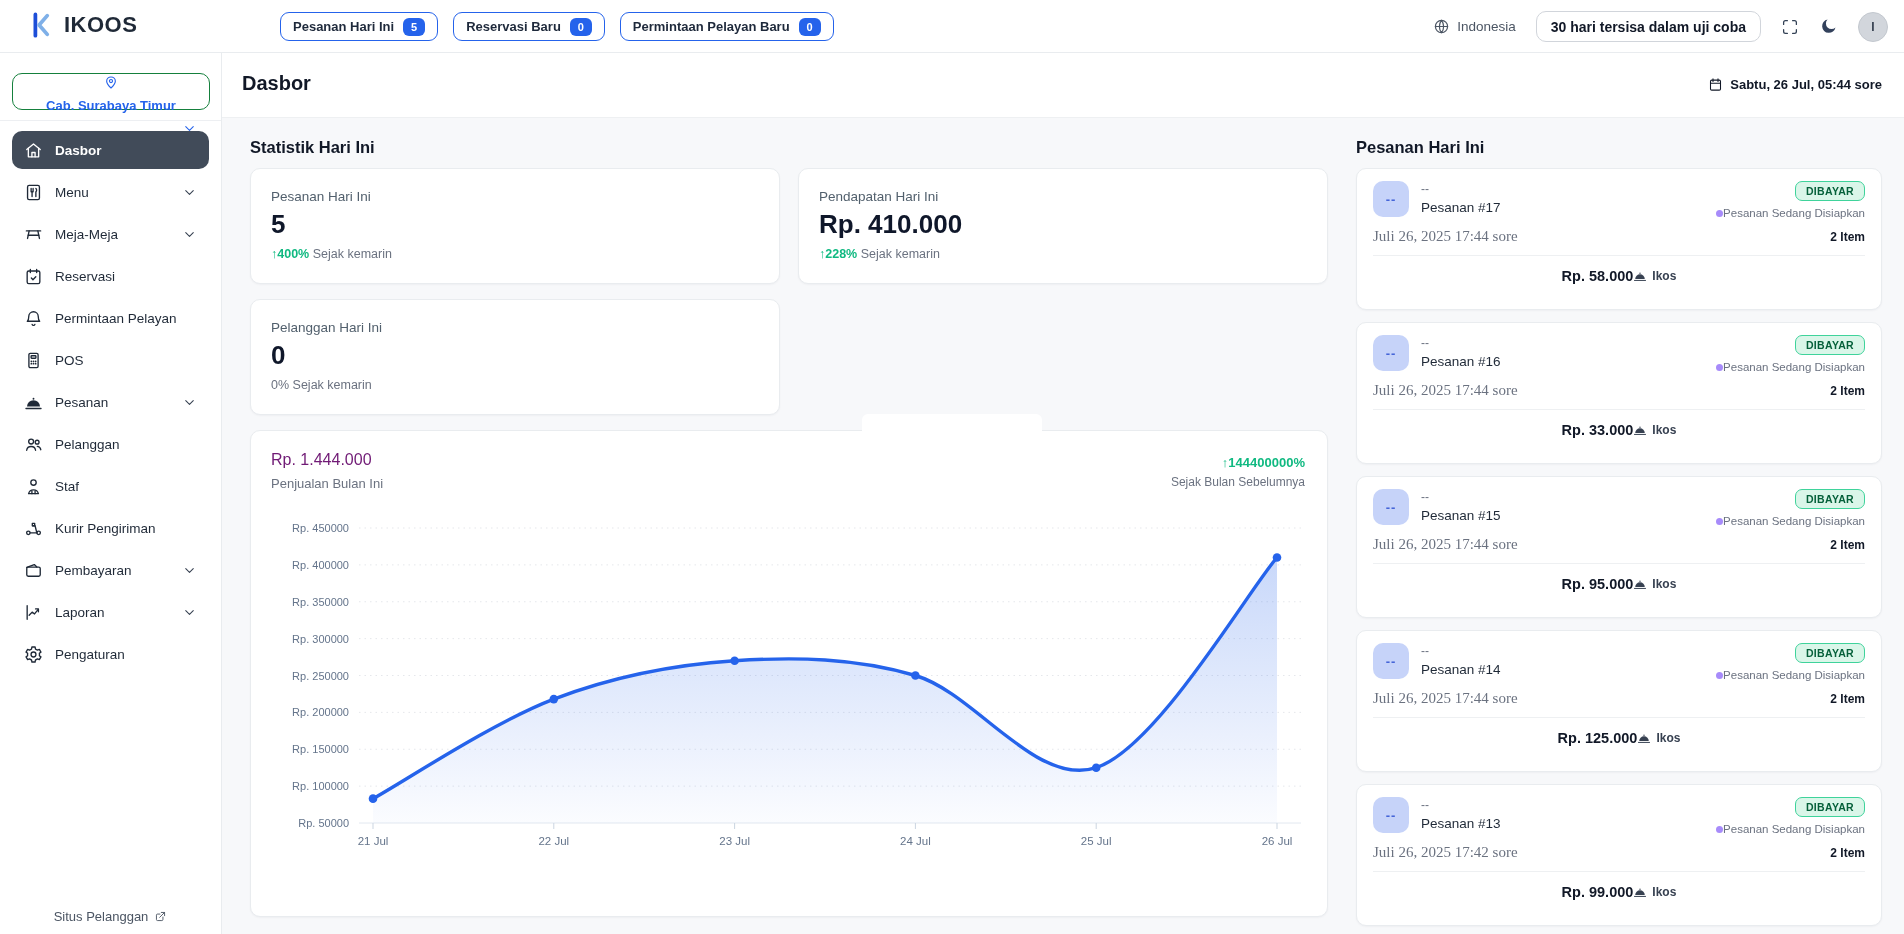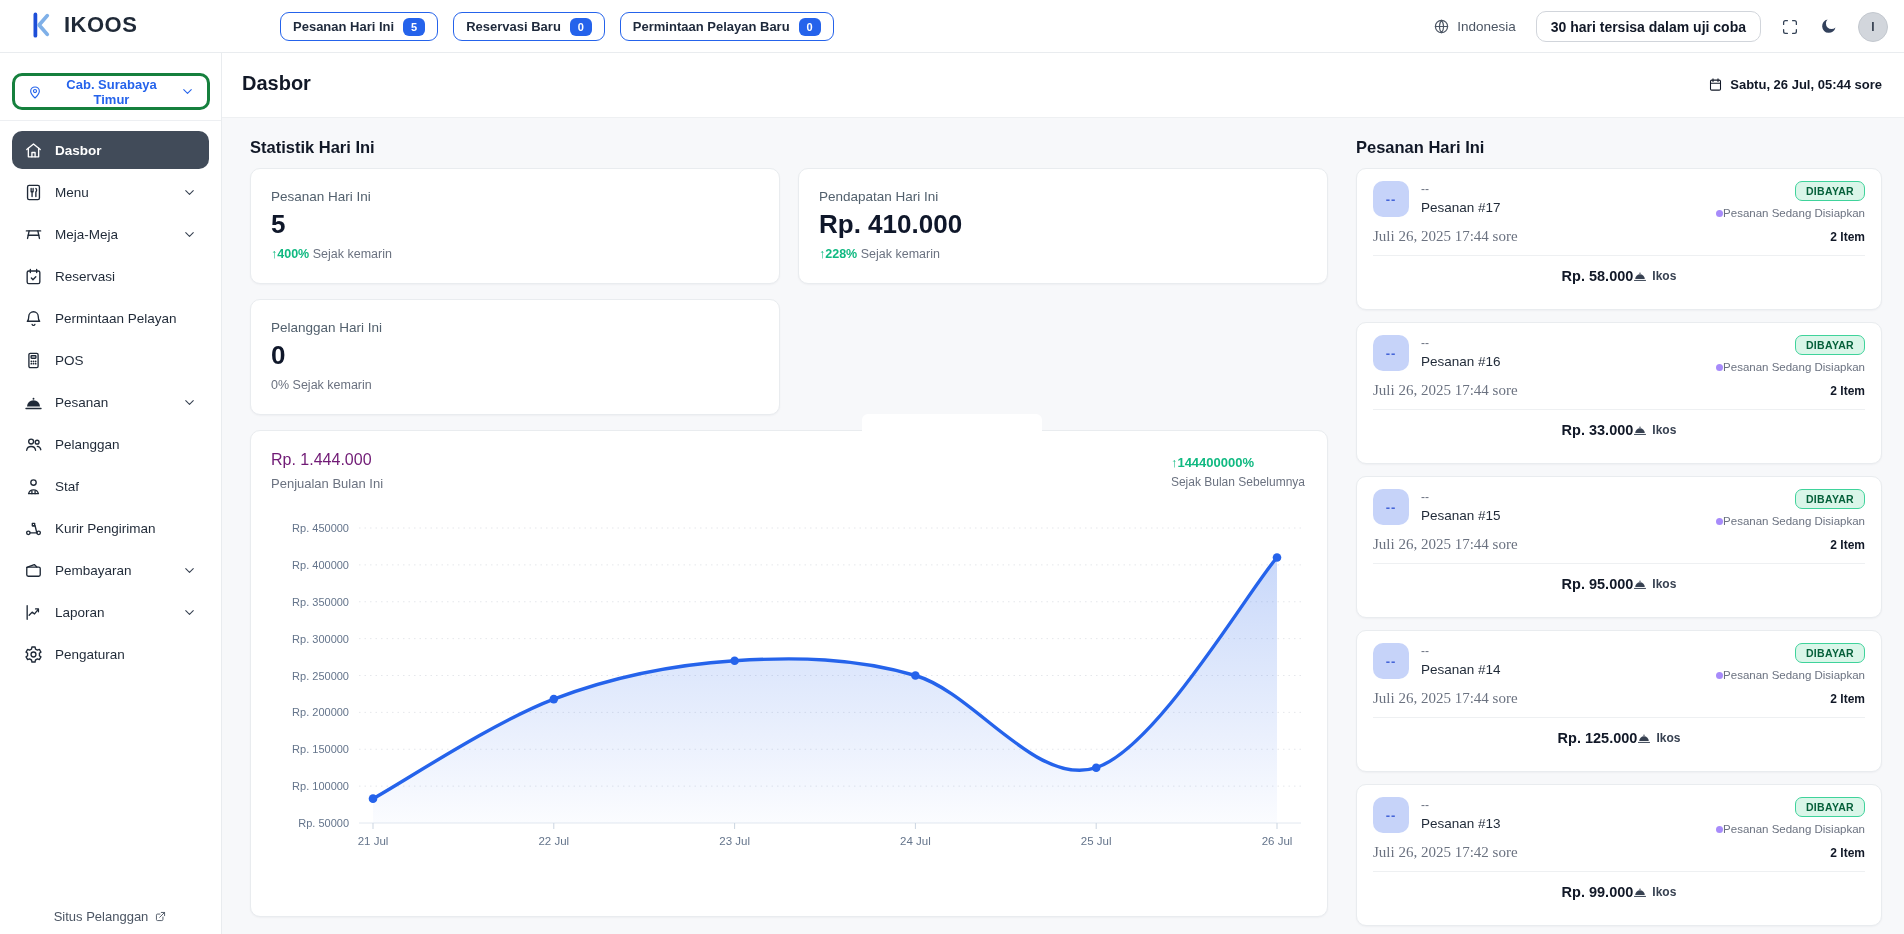--- a/index.html
+++ b/index.html
@@ -23,22 +23,22 @@
   .trial-pill { height:31px; display:flex; align-items:center; padding:0 14px; border:1px solid #d1d5db;
     border-radius:10px; font-size:14px; font-weight:700; color:#111827; background:#fff; }
   .icon-btn { background:none; border:none; color:#334155; cursor:pointer; display:flex; align-items:center; }
   .avatar { width:30px; height:30px; border-radius:50%; background:#d2d6dc; border:1px solid #c3c8cf;
     display:flex; align-items:center; justify-content:center; font-size:12px; font-weight:700; color:#374151; cursor:pointer; }
 
   
   .sidebar { position:absolute; left:0; top:53px; width:222px; height:881px; background:#fff;
     border-right:1px solid #e9ecef; z-index:20; }
   .branch-btn { margin:20px 12px 0; width:198px; height:37px; display:flex; align-items:center; gap:8px;
-    padding:0 12px; border:3px solid #15803d; border-radius:10px; background:#fff; color:#2563eb;
-    font-size:13px; font-weight:700; cursor:pointer; }
+    padding:0 12px; border:1px solid #15803d; border-radius:10px; background:#fff; color:#2563eb;
+    font-size:13px; font-weight:700; cursor:pointer;flex-direction:column; }
   .branch-btn .chev { margin-left:auto; }
   .side-divider { border-top:1px solid #edeff2; margin-top:10px; }
   .nav { padding:10px 12px; }
   .nav-item { display:flex; align-items:center; gap:12px; height:38px; margin-bottom:4px; padding:0 12px;
     border-radius:10px; font-size:13.5px; font-weight:500; color:#1f2937; cursor:pointer; }
   .nav-item .chev { margin-left:auto; color:#374151; }
   .nav-item.active { background:#414b59; color:#fff; font-weight:700; }
   .side-footer { position:absolute; bottom:10px; left:0; width:100%; display:flex; justify-content:center;
     align-items:center; gap:6px; font-size:13px; color:#4b5563; cursor:pointer; }
 
@@ -58,21 +58,21 @@
   .stat-card { height:116px; padding:20px 20px; }
   .stat-label { font-size:13.5px; color:#52606d; }
   .stat-value { font-size:26px; font-weight:700; margin-top:5px; color:#0f172a; }
   .stat-delta { margin-top:7px; font-size:12.5px; color:#6b7280; }
   .delta-up { color:#10b981; font-weight:600; }
   .delta-flat { color:#6b7280; font-weight:500; }
 
   .chart-card { margin-top:15px; height:487px; padding:20px 20px 0; position:relative; }
   .chart-title { font-size:16px; font-weight:400; color:#701a75; }
   .chart-sub { font-size:13px; color:#6b7280; margin-top:7px; }
-  .chart-right { position:absolute; right:22px; top:24px; text-align:left; }
+  .chart-right { position:absolute; right:22px; top:24px; text-align:right; }
   .chart-delta { font-size:13px; font-weight:600; color:#10b981; }
   .chart-period { font-size:12px; color:#6b7280; margin-top:5px; }
   #sales-chart { margin-top:14px; }
   .tooltip-artifact { position:absolute; left:640px; top:361px; width:180px; height:44px; background:#fff;
     border-radius:6px; z-index:6; }
 
   .ocard { height:142px; padding:12px 16px 12px; margin-bottom:12px; cursor:pointer; }
   .ocard-row1 { display:flex; align-items:flex-start; }
   .oavatar { width:36px; height:36px; border-radius:10px; background:#c6d3f9; color:#4565d8;
     display:flex; align-items:center; justify-content:center; font-weight:700; font-size:13px; letter-spacing:1px; }

